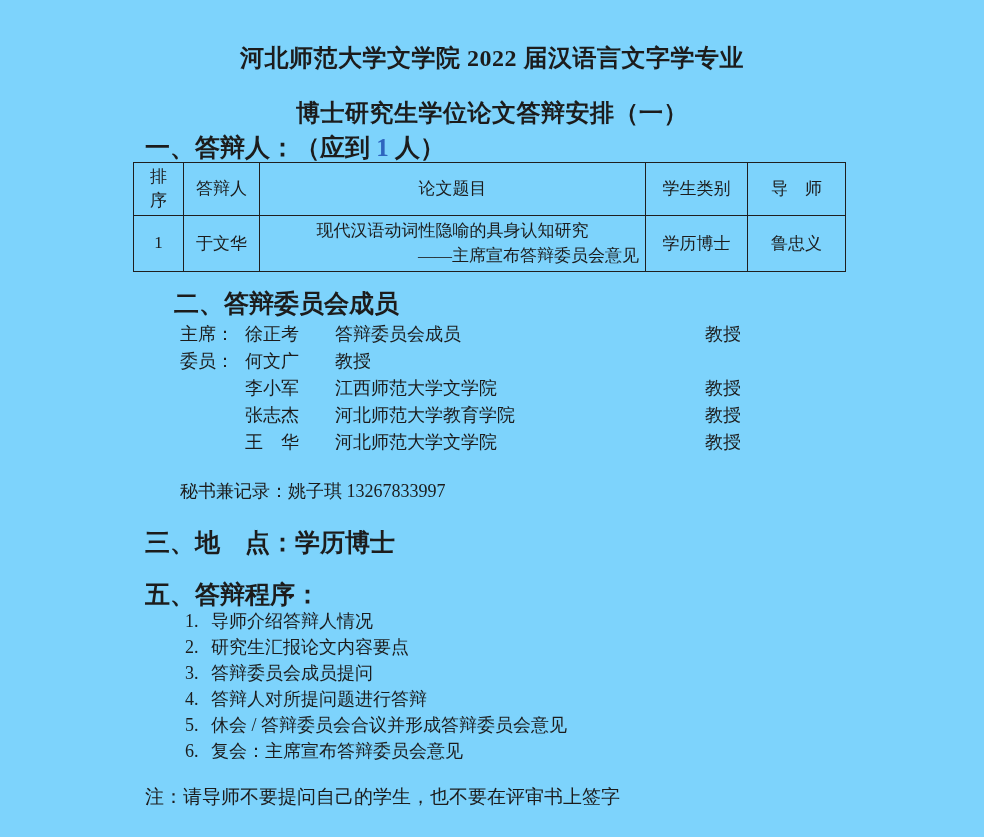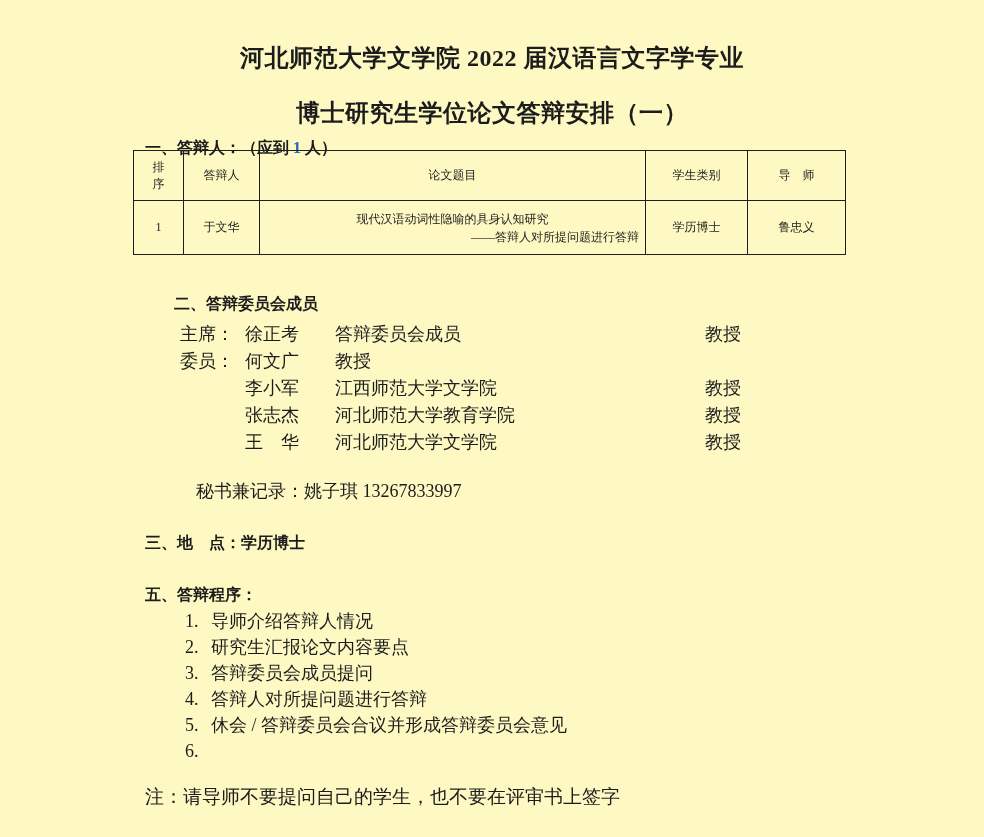--- a/index.html
+++ b/index.html
@@ -1,38 +1,38 @@
 <!DOCTYPE html>
 <html><head>
 <meta charset="utf-8">
 <style>
   * { margin: 0; padding: 0; box-sizing: border-box; }
   html, body { width: 984px; height: 837px; background: #ffffff; overflow: hidden; }
   body {
     font-family: "Liberation Serif", "DejaVu Serif", serif;
     color: #1c1c1c;
   }
-  .page { position: relative; width: 984px; height: 837px; background: #fef9c3; }
+  .page { position: relative; width: 984px; height: 837px; background: #7dd3fc; }
 
   .title { position: absolute; left: 0; width: 984px; text-align: center;
            font-size: 24px; font-weight: bold; letter-spacing: 0.5px; }
   .title-1 { top: 42px; }
   .title-2 { top: 97px; }
 
-  .sec-heading { position: absolute; left: 145px; font-size: 16px; font-weight: bold;
+  .sec-heading { position: absolute; left: 145px; font-size: 25px; font-weight: bold;
                  line-height: 24px; white-space: pre; }
   .h1 { top: 136px; }
   .h2 { top: 292px; margin-left: 29px; }
   .h3 { top: 531px; }
   .h4 { top: 557px; }
   .h5 { top: 583px; }
   .blue-num { color: #2E64BE; }
 
-  table.roster { position: absolute; left: 133px; top: 150px; width: 712px;
-                 border-collapse: collapse; table-layout: fixed; font-size: 12px; }
+  table.roster { position: absolute; left: 133px; top: 162px; width: 712px;
+                 border-collapse: collapse; table-layout: fixed; font-size: 17px; }
   table.roster th, table.roster td {
     border: 1px solid #1f1f1f; text-align: center; vertical-align: middle;
     font-weight: normal; padding: 2px; }
   tr.hdr { height: 50px; }
   tr.body-row { height: 54px; }
   .col-idx { width: 50px; }
   .col-name { width: 76px; }
   .col-thesis { width: 386px; }
   .col-type { width: 102px; }
   .col-sup { width: 98px; }
@@ -40,21 +40,21 @@
   .thesis-l1 { text-align: center; line-height: 1.5; }
   .thesis-l2 { text-align: right; padding-right: 4px; line-height: 1.5; }
 
   .committee { position: absolute; left: 180px; top: 321px; width: 640px; font-size: 18px; }
   .committee-row { display: flex; height: 27px; line-height: 27px; }
   .c-role { width: 65px; }
   .c-name { width: 90px; }
   .c-aff  { width: 370px; }
   .c-title { width: 60px; }
 
-  .secretary { position: absolute; left: 196px; top: 479px; font-size: 18px; line-height: 24px; }
+  .secretary { position: absolute; left: 180px; top: 479px; font-size: 18px; line-height: 24px; }
 
   .procedure { position: absolute; left: 185px; top: 608px; font-size: 18px; }
   .proc-row { display: flex; height: 26px; line-height: 26px; }
   .p-num { width: 26px; }
 
   .note { position: absolute; left: 145px; top: 784px; font-size: 19px; font-weight: normal; }
 </style>
 </head>
 <body>
 
@@ -74,21 +74,21 @@
       <th class="col-name">答辩人</th>
       <th class="col-thesis">论文题目</th>
       <th class="col-type">学生类别</th>
       <th class="col-sup">导　师</th>
     </tr>
     <tr class="body-row">
       <td>1</td>
       <td>于文华</td>
       <td>
         <div class="thesis-l1">现代汉语动词性隐喻的具身认知研究</div>
-        <div class="thesis-l2">——答辩人对所提问题进行答辩</div>
+        <div class="thesis-l2">——主席宣布答辩委员会意见</div>
       </td>
       <td>学历博士</td>
       <td>鲁忠义</td>
     </tr>
   </tbody>
     </table>
 
   <div class="sec-heading h2">二、答辩委员会成员</div>
 
   <div class="committee">
@@ -144,18 +144,19 @@
     <div class="proc-row">
       <span class="p-num">4.</span>
       <span>答辩人对所提问题进行答辩</span>
     </div>
     <div class="proc-row">
       <span class="p-num">5.</span>
       <span>休会 / 答辩委员会合议并形成答辩委员会意见</span>
     </div>
     <div class="proc-row">
       <span class="p-num">6.</span>
+      <span>复会：主席宣布答辩委员会意见</span>
     </div>
   </div>
 
   <div class="note">注：请导师不要提问自己的学生，也不要在评审书上签字</div>
 
 </div>
 
 </body></html>

